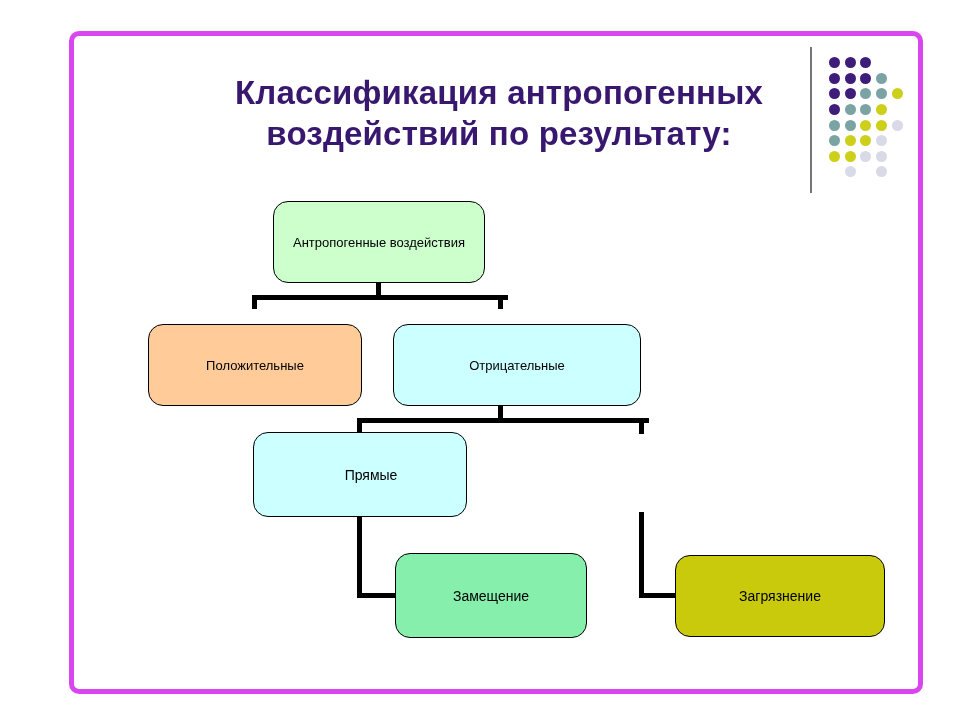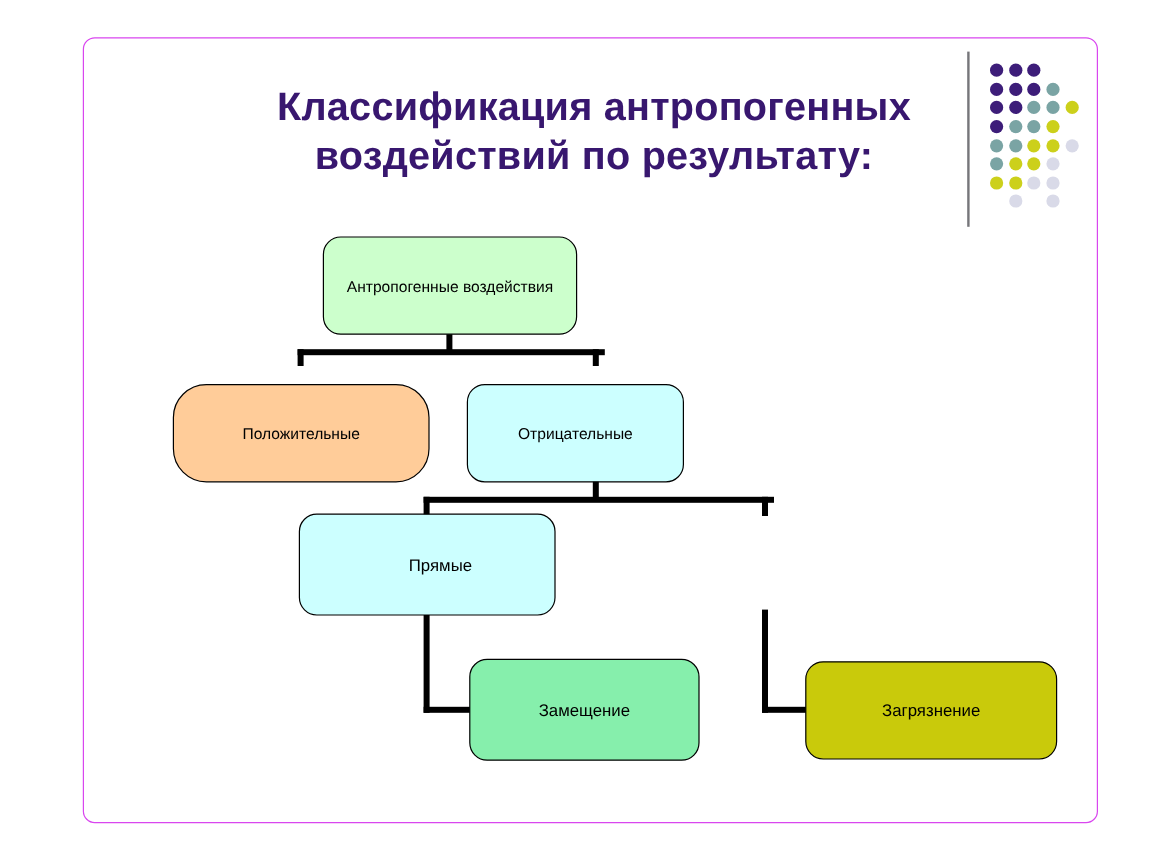--- a/index.html
+++ b/index.html
@@ -1,31 +1,31 @@
 <!DOCTYPE html>
 <html><head>
 <meta charset="utf-8">
 <style>
   html,body{margin:0;padding:0;background:#ffffff;}
   body{width:960px;height:720px;position:relative;overflow:hidden;
        font-family:"Liberation Sans","DejaVu Sans",sans-serif;}
   .slide{position:absolute;left:69px;top:31px;width:844px;height:653px;
-         background:#ffffff;border:1px solid #d946ef;border-radius:10px;}
+         background:#ffffff;border:5px solid #d946ef;border-radius:10px;}
   .title{position:absolute;left:100px;top:36px;width:650px;
          font-size:33px;line-height:41px;font-weight:700;text-align:center;
          letter-spacing:0.2px;}
   
   .node{position:absolute;border:1px solid #000;border-radius:15px;
         display:flex;align-items:center;justify-content:center;
         text-align:center;color:#000;box-sizing:border-box;white-space:nowrap;}
   .nb{font-weight:400;font-size:13px;margin-top:16px;}
   .nr{font-weight:400;font-size:14px;}
   #n-root{left:199px;top:149px;width:212px;height:82px;}
-  #n-pos{left:74px;top:272px;width:214px;height:82px;border-radius:28px;}
-  #n-neg{left:319px;top:272px;width:181px;height:82px;}
+  #n-pos{left:74px;top:272px;width:214px;height:82px;}
+  #n-neg{left:319px;top:272px;width:248px;height:82px;}
   #n-dir{left:179px;top:396px;width:214px;height:85px;padding-left:22px;}
   #n-ind{left:461px;top:396px;width:213px;height:81px;}
   #n-sub{left:321px;top:517px;width:192px;height:85px;}
   #n-pol{left:601px;top:519px;width:210px;height:82px;text-align:right;}
   
   .conn{position:absolute;background:#000;}
   #c-root-stem{left:302px;top:230px;width:5px;height:33px;}
   #c-h1{left:178px;top:259px;width:256px;height:5px;}
   #c-drop-l{left:178px;top:259px;width:5px;height:14px;}
   #c-drop-r{left:424px;top:259px;width:5px;height:14px;}

